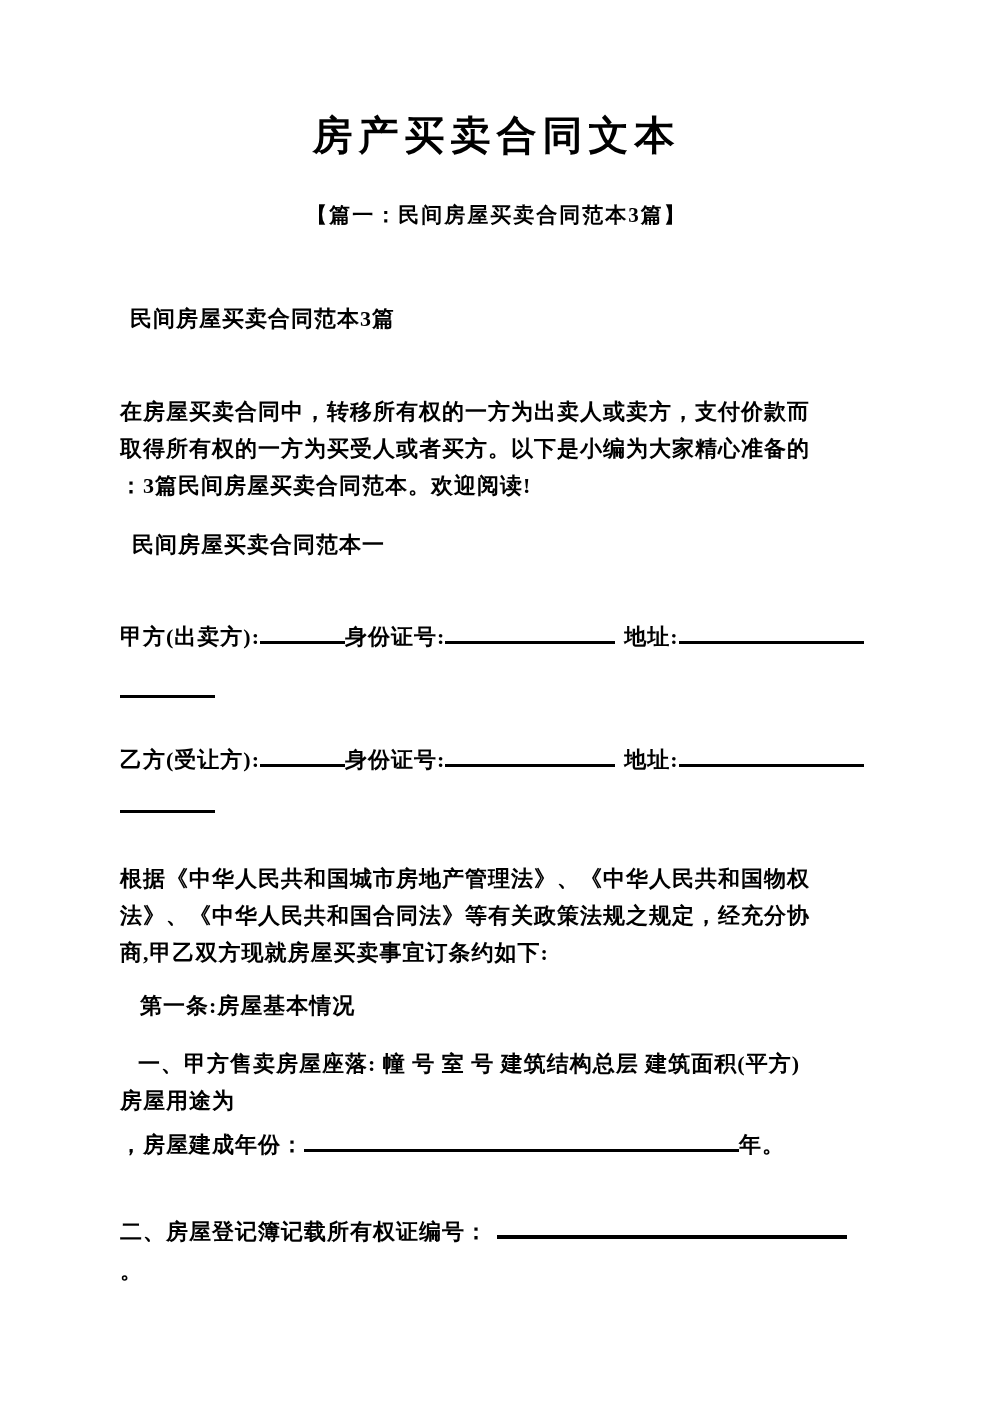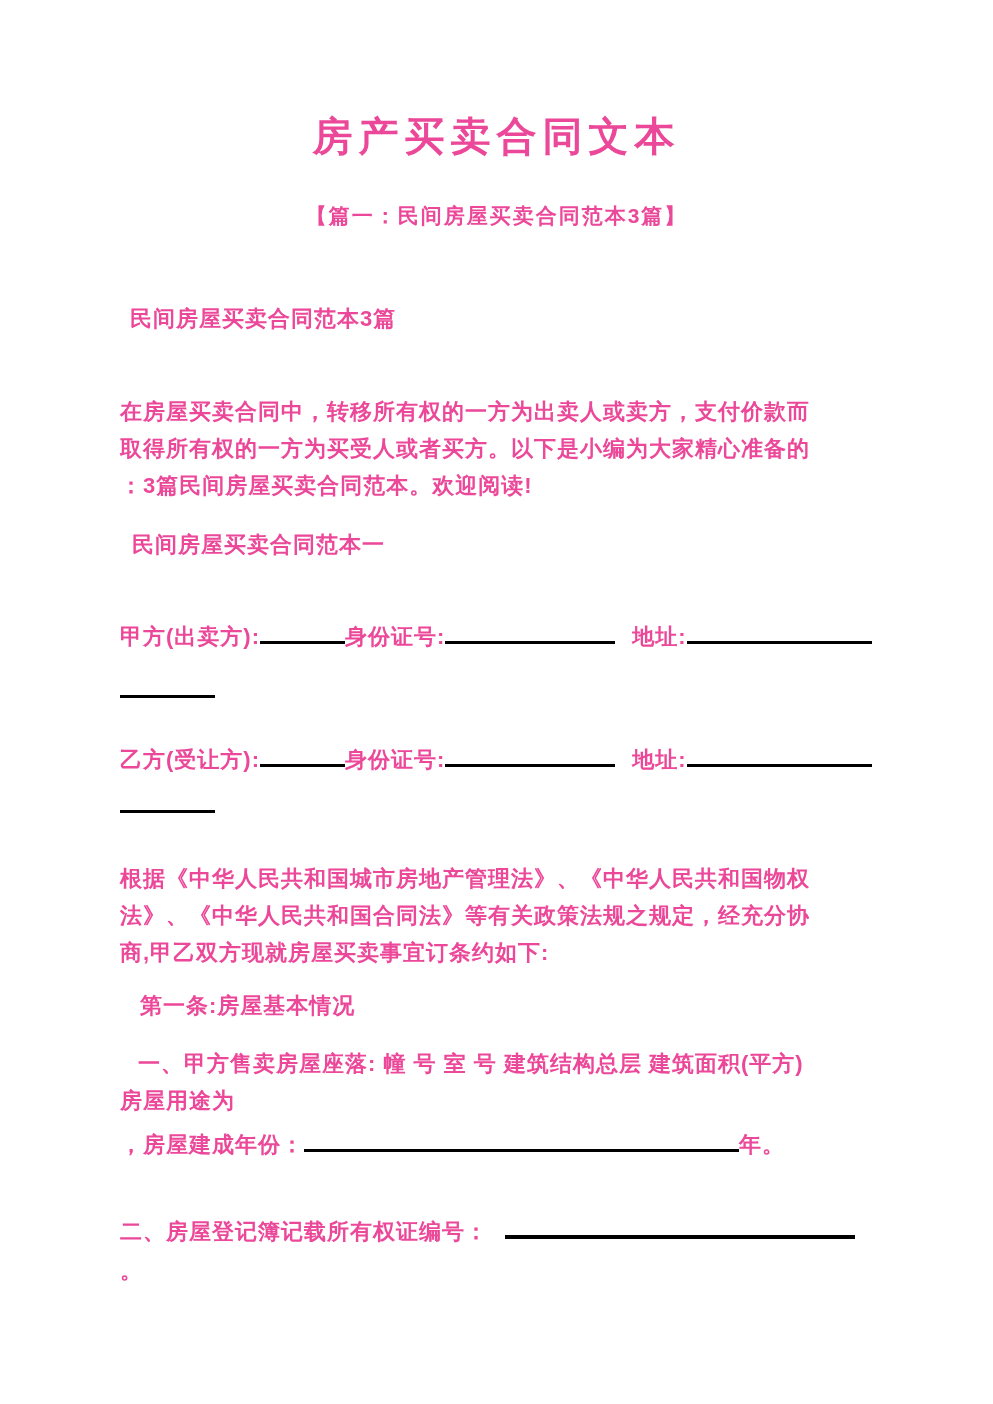--- a/index.html
+++ b/index.html
@@ -1,22 +1,22 @@
 <!DOCTYPE html>
 <html><head>
 <meta charset="utf-8">
 <style>
   html, body { margin: 0; padding: 0; background: #ffffff; }
   .page {
     position: relative;
     width: 993px;
     height: 1404px;
     background: #ffffff;
-    color: #ec4899;
-    font-family: Liberation Sans, sans-serif;
+    color: #000000;
+    font-family: Liberation Serif, serif;
     font-weight: bold;
     overflow: hidden;
   }
   .line {
     position: absolute;
     font-size: 22px;
     line-height: 1.2;
     white-space: nowrap;
     letter-spacing: 1px;
   }
@@ -35,21 +35,21 @@
     font-size: 21px;
     letter-spacing: 2px;
   }
   .blank {
     display: inline-block;
     border-bottom: 3px solid #000;
     height: 20px;
     vertical-align: baseline;
   }
   .blank-thick { border-bottom-width: 4px; }
-  .gap-left { margin-left: 17px; }
+  .gap-left { margin-left: 9px; }
 </style>
 </head>
 <body>
 
 <div class="page">
 
   <div class="line centered doc-title">房产买卖合同文本</div>
 
   <div class="line centered doc-subtitle">【篇一：民间房屋买卖合同范本3篇】</div>
 

